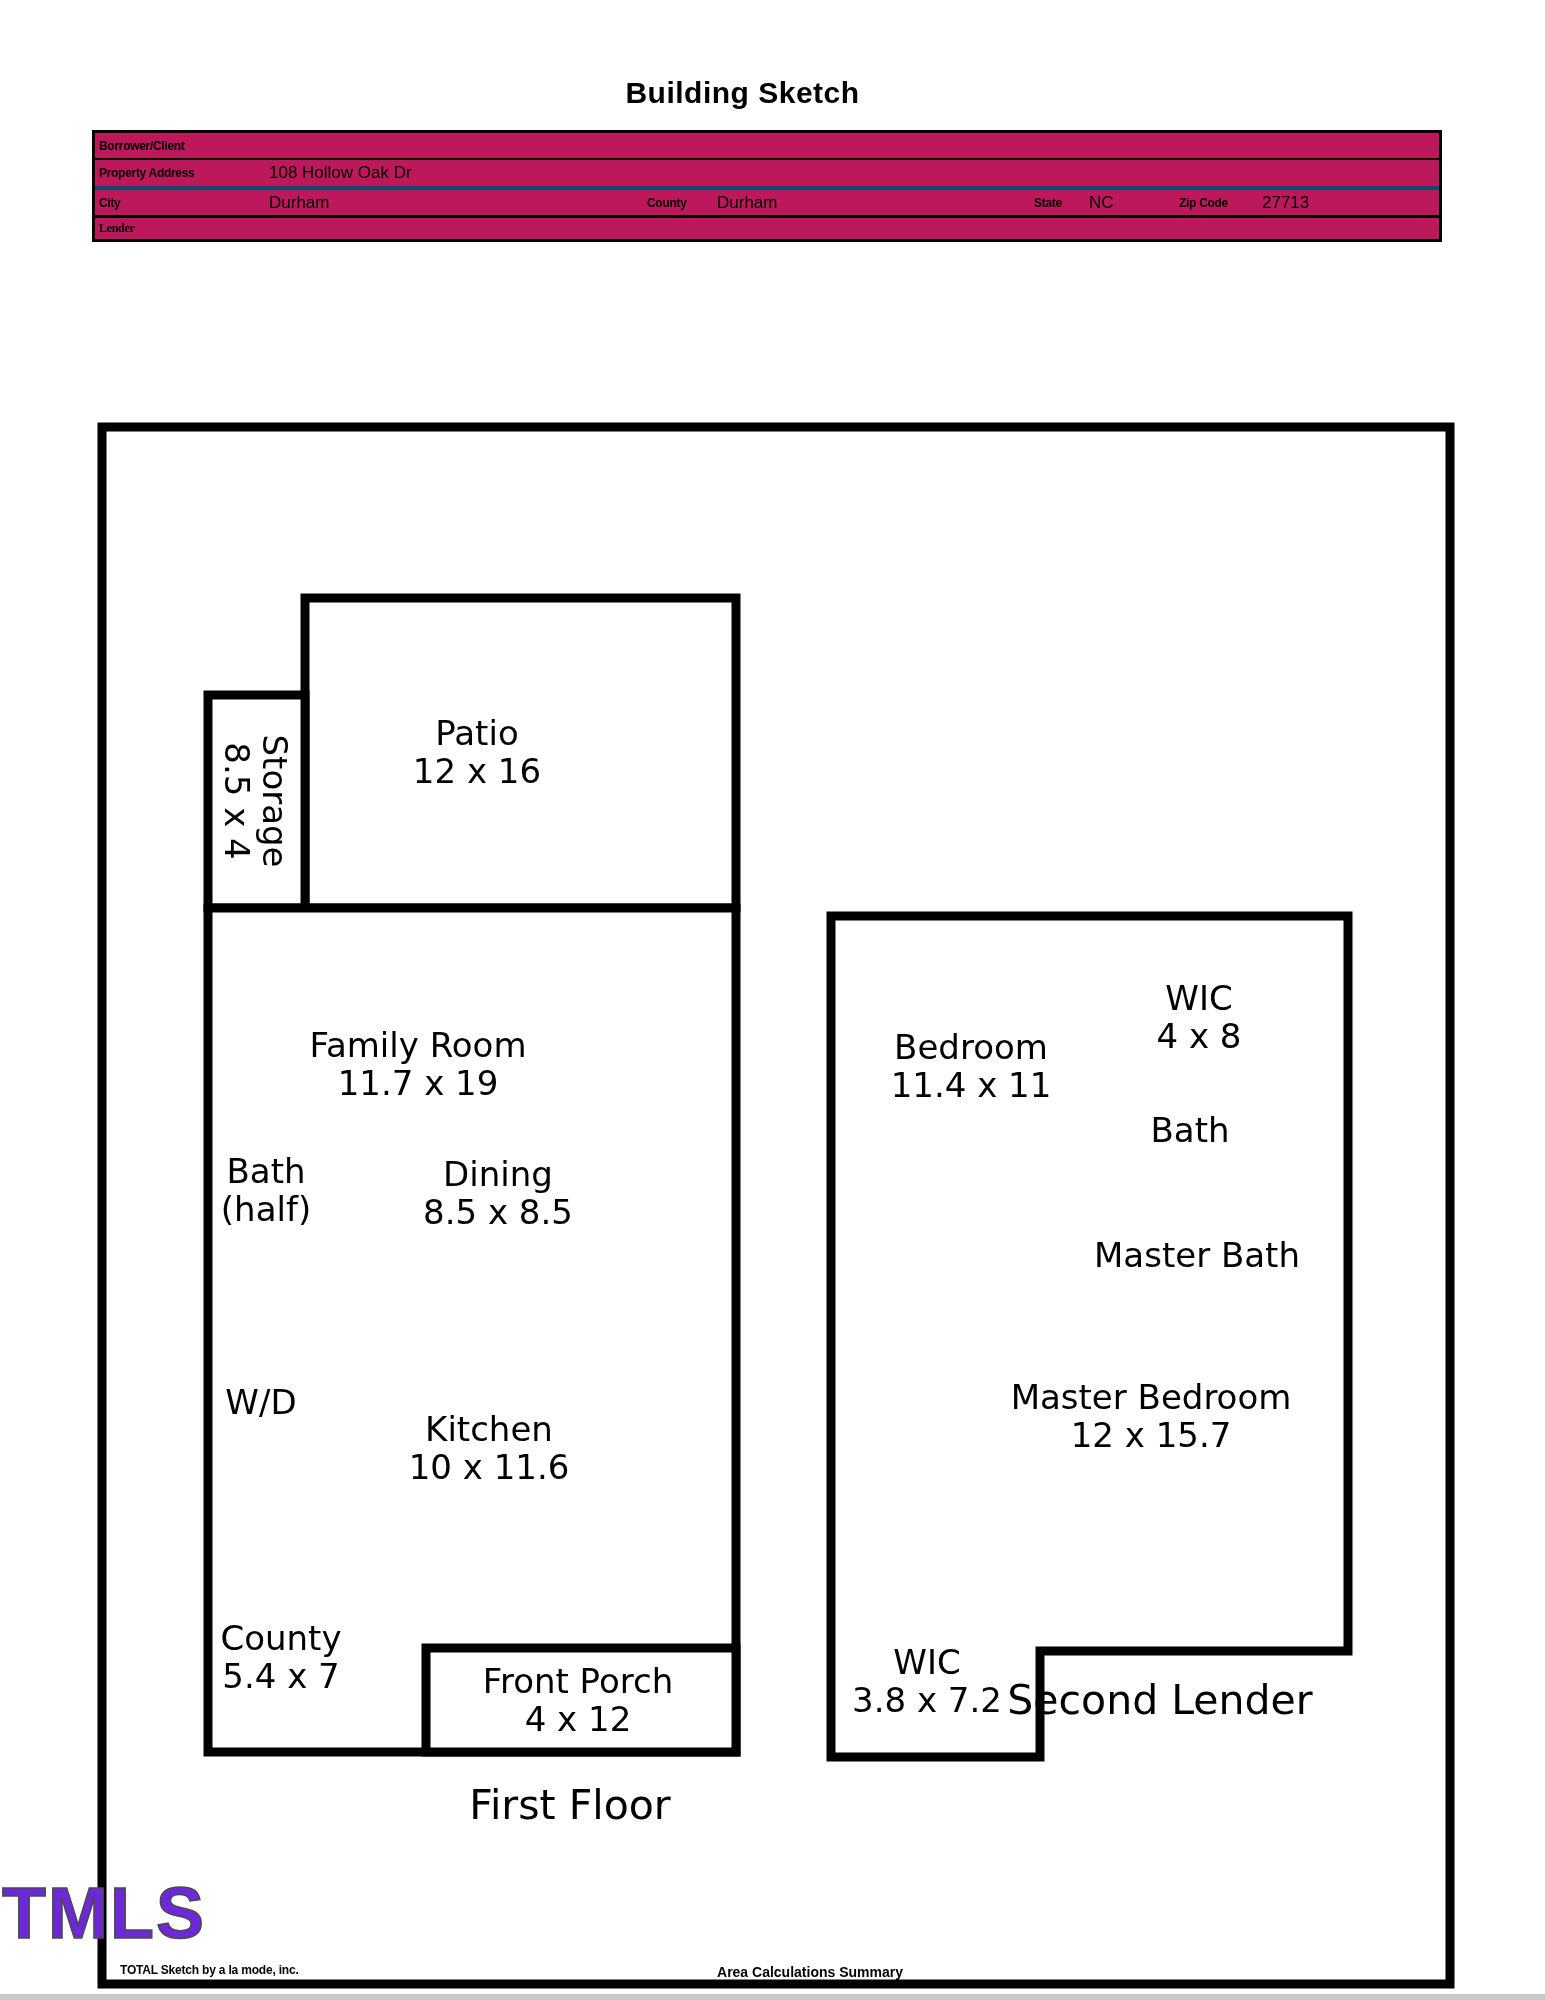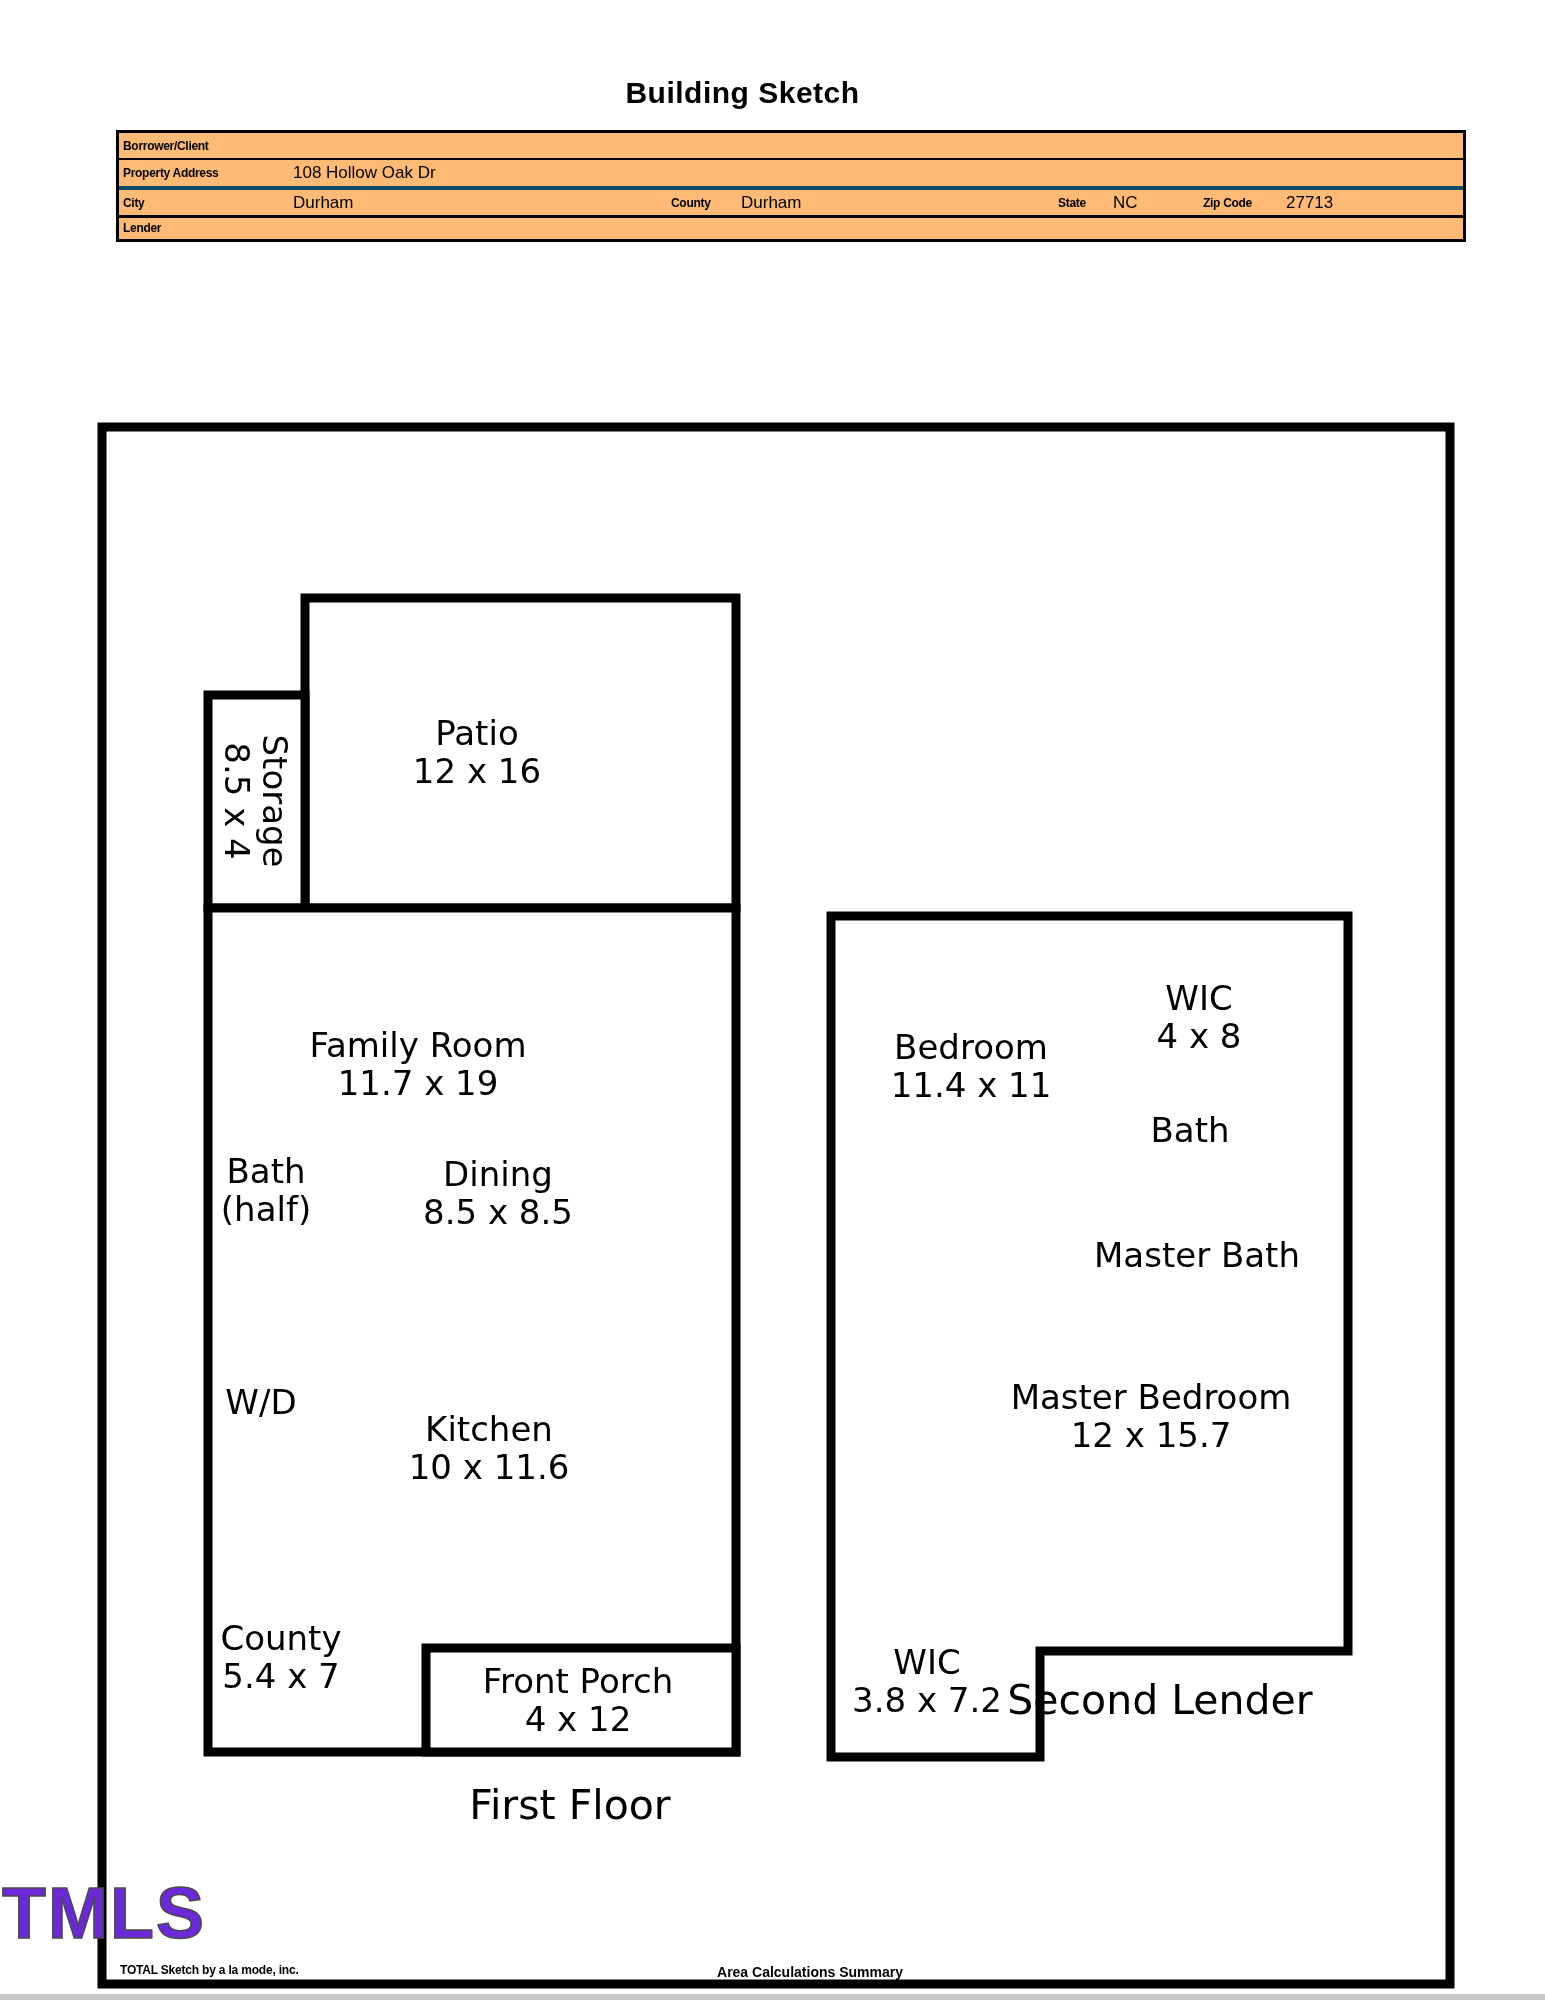--- a/index.html
+++ b/index.html
@@ -10,28 +10,28 @@
   }
   
   .doc-title{
     position:absolute;top:76px;left:0;width:1421px;text-align:center;
     font-family:"Liberation Sans",sans-serif;font-weight:800;font-size:30px;
     letter-spacing:.5px;
     padding-left:32px;
   }
   
   .hdr-table{
-    position:absolute;left:116px;top:130px;width:1350px;height:112px;
-    border:3px solid #000;box-sizing:border-box;background:#fdba74;
+    position:absolute;left:92px;top:130px;width:1350px;height:112px;
+    border:3px solid #000;box-sizing:border-box;background:#be185d;
   }
   .hdr-row{position:relative;width:100%;box-sizing:border-box;}
   .row-borrower{height:27px;border-bottom:2px solid #000;}
   .row-address{height:30px;border-bottom:4px solid #0c4a6e;}
   .row-city{height:28px;border-bottom:3px solid #000;}
-  .row-lender{height:20px;}
+  .row-lender{height:20px;font-family:Liberation Serif, serif;}
   .hdr-label{
     position:absolute;font-weight:bold;font-size:12px;letter-spacing:-.3px;
     top:50%;transform:translateY(-50%);white-space:nowrap;
   }
   .hdr-value{
     position:absolute;font-size:17px;top:50%;transform:translateY(-50%);
     white-space:nowrap;
   }
   
   svg.sketch{position:absolute;left:0;top:0;z-index:1;}

